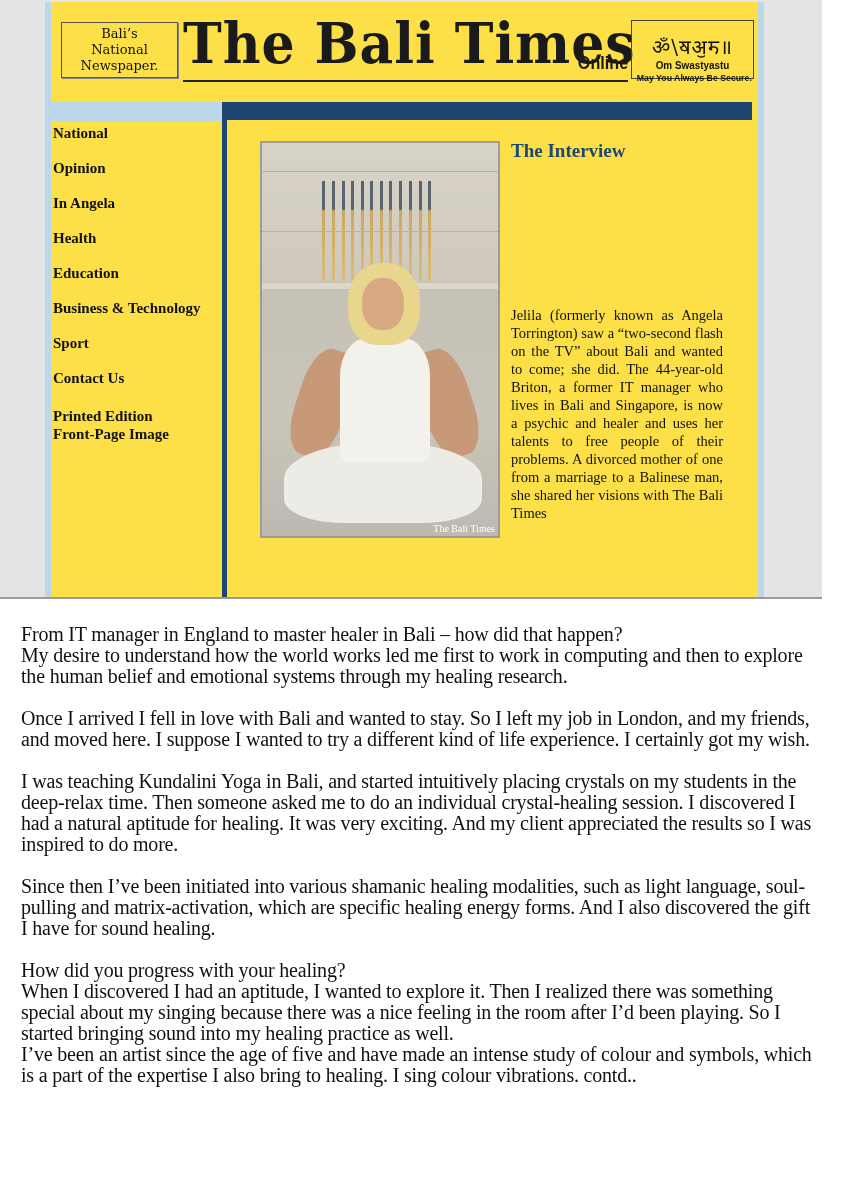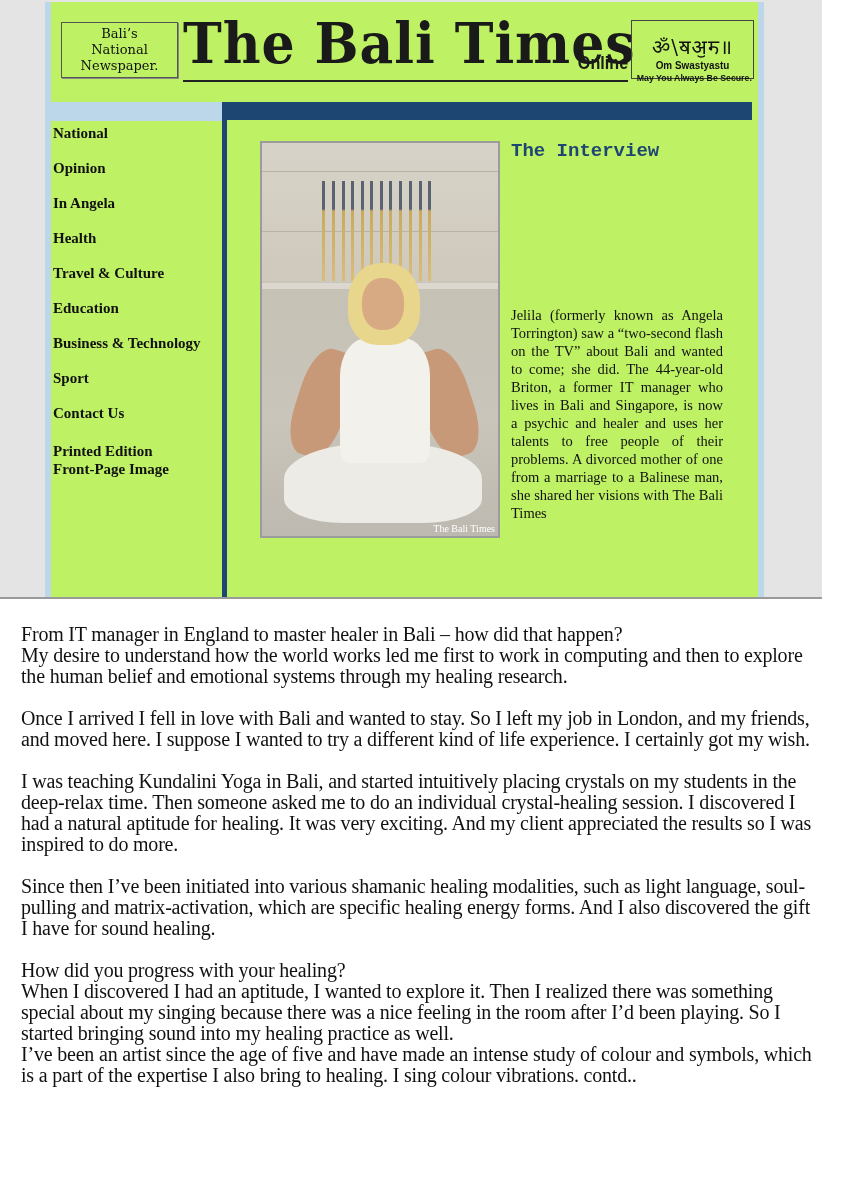--- a/index.html
+++ b/index.html
@@ -3,21 +3,21 @@
 <meta charset="utf-8">
 <style>
   html, body { margin: 0; padding: 0; background: #ffffff; }
   body { width: 845px; height: 1200px; position: relative; overflow: hidden;
          font-family: "Liberation Serif", serif; color: #111; }
 
   
   .page-frame { position: absolute; left: 0; top: 0; width: 822px; height: 597px;
                 background: #e4e4e4; border-bottom: 2px solid #9a9a9a; }
   .site { position: absolute; left: 45px; top: 2px; width: 719px; height: 595px;
-          background: #bef264; border-left: 6px solid #bcd7ea; border-right: 6px solid #bcd7ea;
+          background: #fde047; border-left: 6px solid #bcd7ea; border-right: 6px solid #bcd7ea;
           box-sizing: border-box; }
 
   
   .tagline-box { position: absolute; left: 10px; top: 20px; width: 117px; height: 56px;
                  border: 1px solid #555; box-sizing: border-box; text-align: center;
                  font-family: "DejaVu Serif", serif; font-size: 13px; line-height: 16px;
                  padding-top: 3px; box-shadow: 1px 1px 0 #888; }
   .masthead { position: absolute; left: 132px; top: 14px; width: 445px; height: 64px;
               border-bottom: 2px solid #222; }
   .masthead-title { position: absolute; left: 0; top: -6px;
@@ -64,21 +64,21 @@
                   background: #f2f1ec; border-radius: 30% 30% 10% 10%; }
   .photo .arm-l { position: absolute; left: 35px; top: 205px; width: 50px; height: 110px;
                   background: #c89978; border-radius: 40%; transform: rotate(18deg); }
   .photo .arm-r { position: absolute; left: 160px; top: 205px; width: 50px; height: 110px;
                   background: #c89978; border-radius: 40%; transform: rotate(-18deg); }
   .photo .legs { position: absolute; left: 22px; top: 300px; width: 198px; height: 80px;
                  background: #ecebe6; border-radius: 45% 45% 30% 30%; }
   .photo-credit { position: absolute; right: 3px; bottom: 2px; font-family: "Liberation Serif", serif;
                   font-size: 10px; color: #ffffff; }
 
-  .article-heading { position: absolute; left: 460px; top: 138px; font-family: Liberation Mono, monospace;
+  .article-heading { position: absolute; left: 460px; top: 138px; font-family: Liberation Serif, serif;
                      font-weight: bold; font-size: 19px; color: #1e4672; }
   .article-summary { position: absolute; left: 460px; top: 304px; width: 212px;
                      font-family: "Liberation Serif", serif; font-size: 14.5px; line-height: 18px;
                      text-align: justify; color: #111; }
 
   
   .article-body { position: absolute; left: 21px; top: 624px; width: 800px;
                   font-family: "Liberation Serif", serif; font-size: 20px; line-height: 21px;
                   color: #111; letter-spacing: -0.2px; }
   .article-body p { margin: 0 0 21px 0; }
@@ -110,21 +110,20 @@
 
     <div class="bar-light"></div>
     <div class="bar-dark"></div>
     <div class="divider-v"></div>
 
     <nav class="nav">
       <a class="nav-item">National</a>
       <a class="nav-item">Opinion</a>
       <a class="nav-item">In Angela</a>
       <a class="nav-item">Health</a>
-      <a class="nav-item">Travel &amp; Culture</a>
       <a class="nav-item">Education</a>
       <a class="nav-item">Business &amp; Technology</a>
       <a class="nav-item">Sport</a>
       <a class="nav-item">Contact Us</a>
       <a class="nav-item two-line">
         <span>Printed Edition</span><br>
         <span>Front-Page Image</span>
       </a>
     </nav>
 

